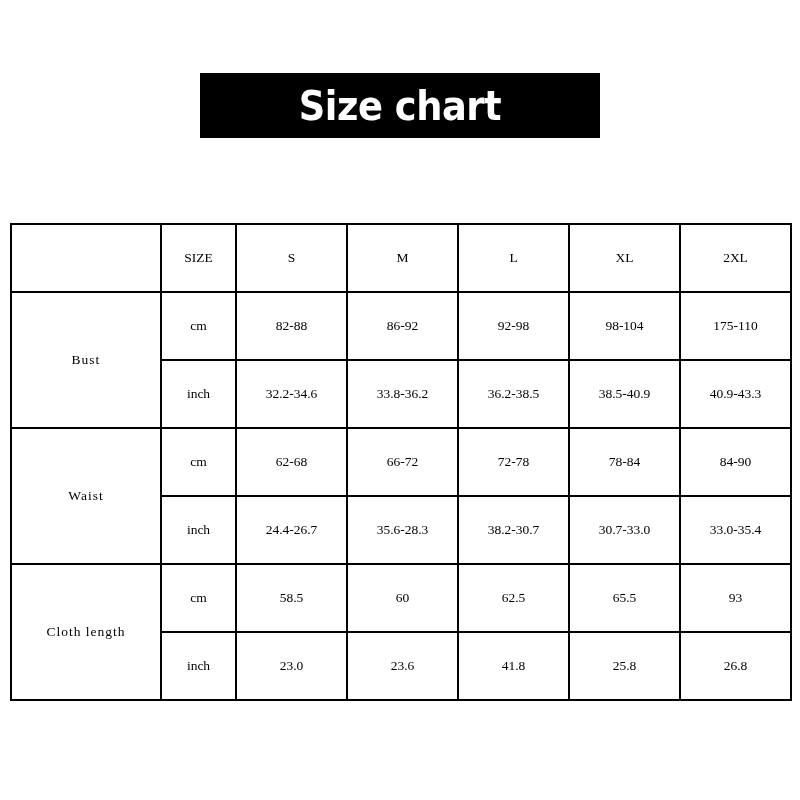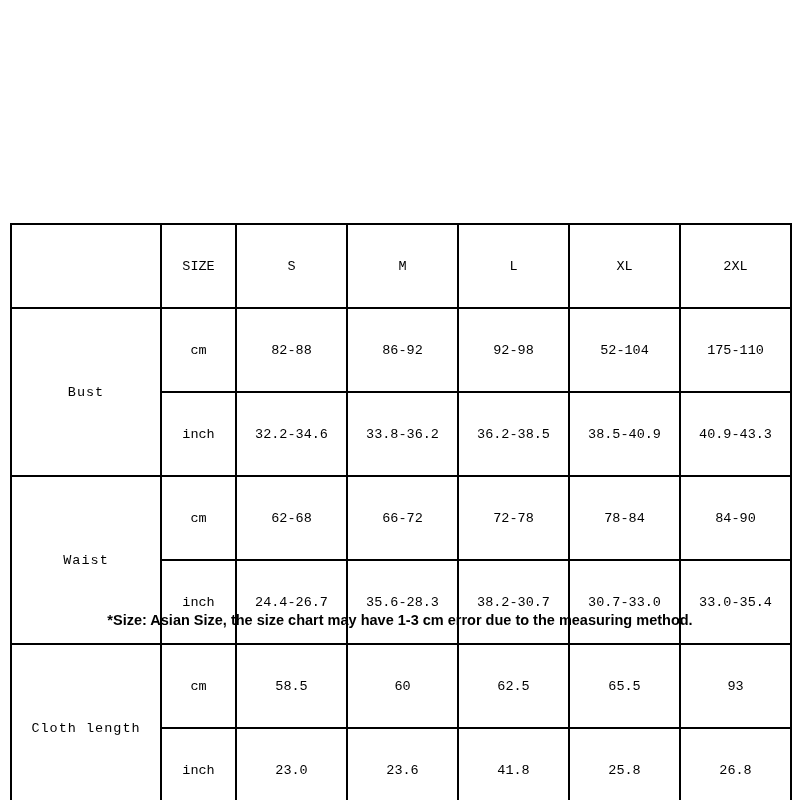--- a/index.html
+++ b/index.html
@@ -51,23 +51,23 @@
   table.size-chart {
     border-collapse: collapse;
     width: 780px;
     table-layout: fixed;
   }
   table.size-chart td {
     border: 2px solid #000000;
     text-align: center;
     vertical-align: middle;
     font-size: 13.5px;
-    font-family: Liberation Mono, monospace;
+    font-family: Liberation Serif, serif;
     color: #000000;
-    padding: 16px;
+    padding: 8px;
     height: 50px;
   }
   .col-label { width: 150px; }
   .col-unit  { width: 75px; }
   .col-size  { width: 111px; }
 
   td.rowlabel {
     font-size: 15px;
     letter-spacing: 1px;
     font-weight: normal;
@@ -90,20 +90,23 @@
     font-weight: bold;
     font-family: "Liberation Sans", sans-serif;
     color: #000000;
   }
 </style>
 </head>
 <body>
 
 <div class="page">
 
+  <div class="title-banner">
+    <span class="title-text">Size chart</span>
+  </div>
 
   <div class="table-wrap">
     <table class="size-chart">
       <colgroup>
         <col class="col-label">
         <col class="col-unit">
         <col class="col-size">
         <col class="col-size">
         <col class="col-size">
         <col class="col-size">
@@ -119,21 +122,21 @@
           <td class="headcell">XL</td>
           <td class="headcell">2XL</td>
         </tr>
 
         <tr>
           <td class="rowlabel" rowspan="2">Bust</td>
           <td>cm</td>
           <td>82-88</td>
           <td>86-92</td>
           <td>92-98</td>
-          <td>52-104</td>
+          <td>98-104</td>
           <td>175-110</td>
         </tr>
         <tr>
           <td>inch</td>
           <td>32.2-34.6</td>
           <td>33.8-36.2</td>
           <td>36.2-38.5</td>
           <td>38.5-40.9</td>
           <td>40.9-43.3</td>
         </tr>
@@ -170,15 +173,14 @@
           <td>23.0</td>
           <td>23.6</td>
           <td>41.8</td>
           <td>25.8</td>
           <td>26.8</td>
         </tr>
       </tbody>
     </table>
   </div>
 
-  <div class="note">*Size: Asian Size, the size chart may have 1-3 cm error due to the measuring method.</div>
 
 </div>
 
 </body></html>

